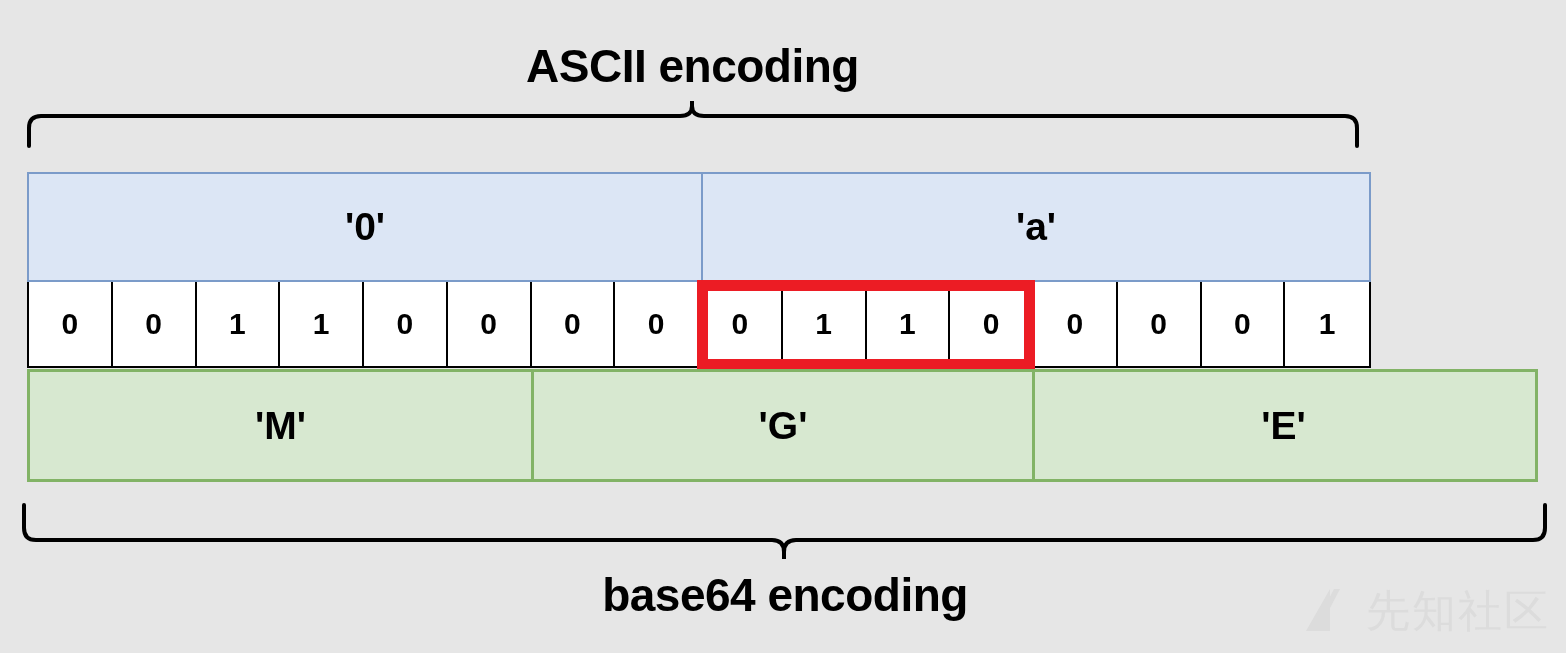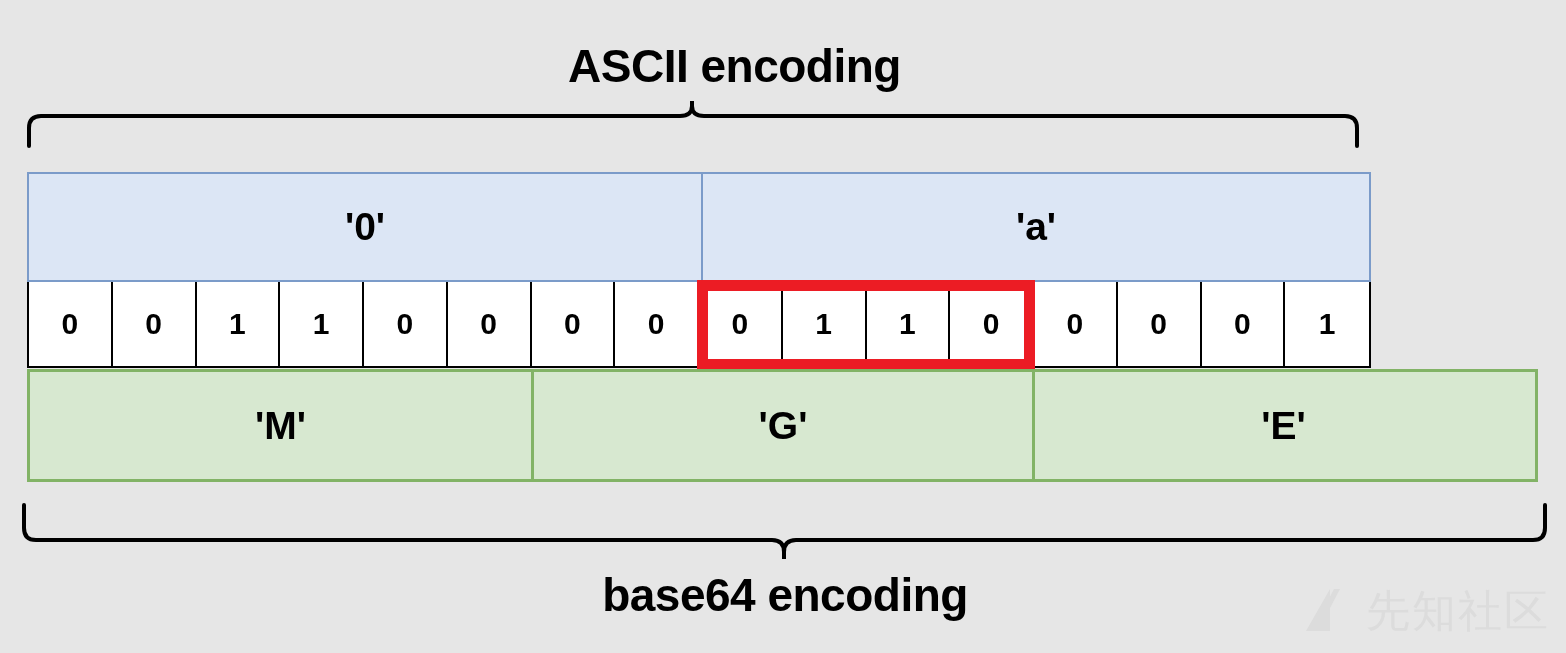--- a/index.html
+++ b/index.html
@@ -29,21 +29,20 @@
     white-space: nowrap;
     letter-spacing: -0.5px;
   }
   #title-ascii {
     left: 0;
     top: 38px;
     width: 1385px;
     text-align: center;
     font-size: 46px;
     line-height: 56px;
-    padding-left: 42px;
   }
   #title-base64 {
     left: 0;
     top: 567px;
     width: 1570px;
     text-align: center;
     font-size: 46px;
     line-height: 56px;
   }
 

